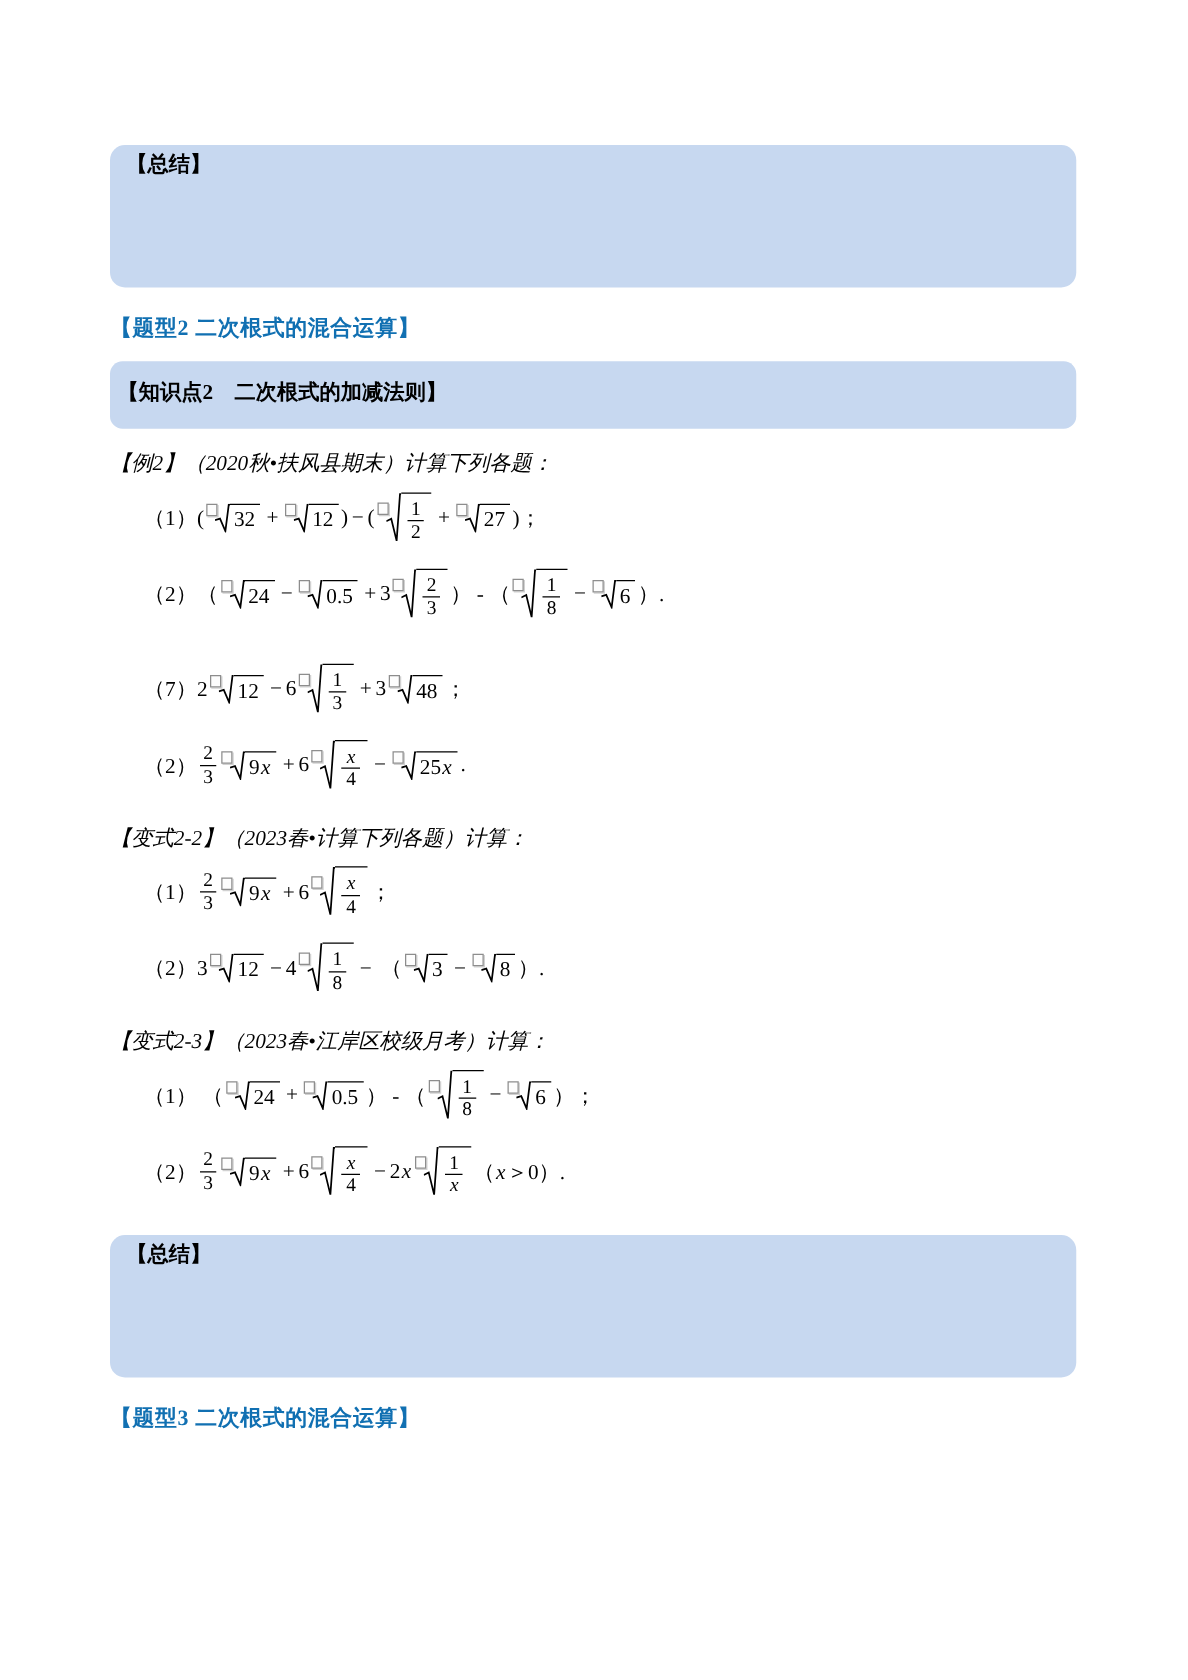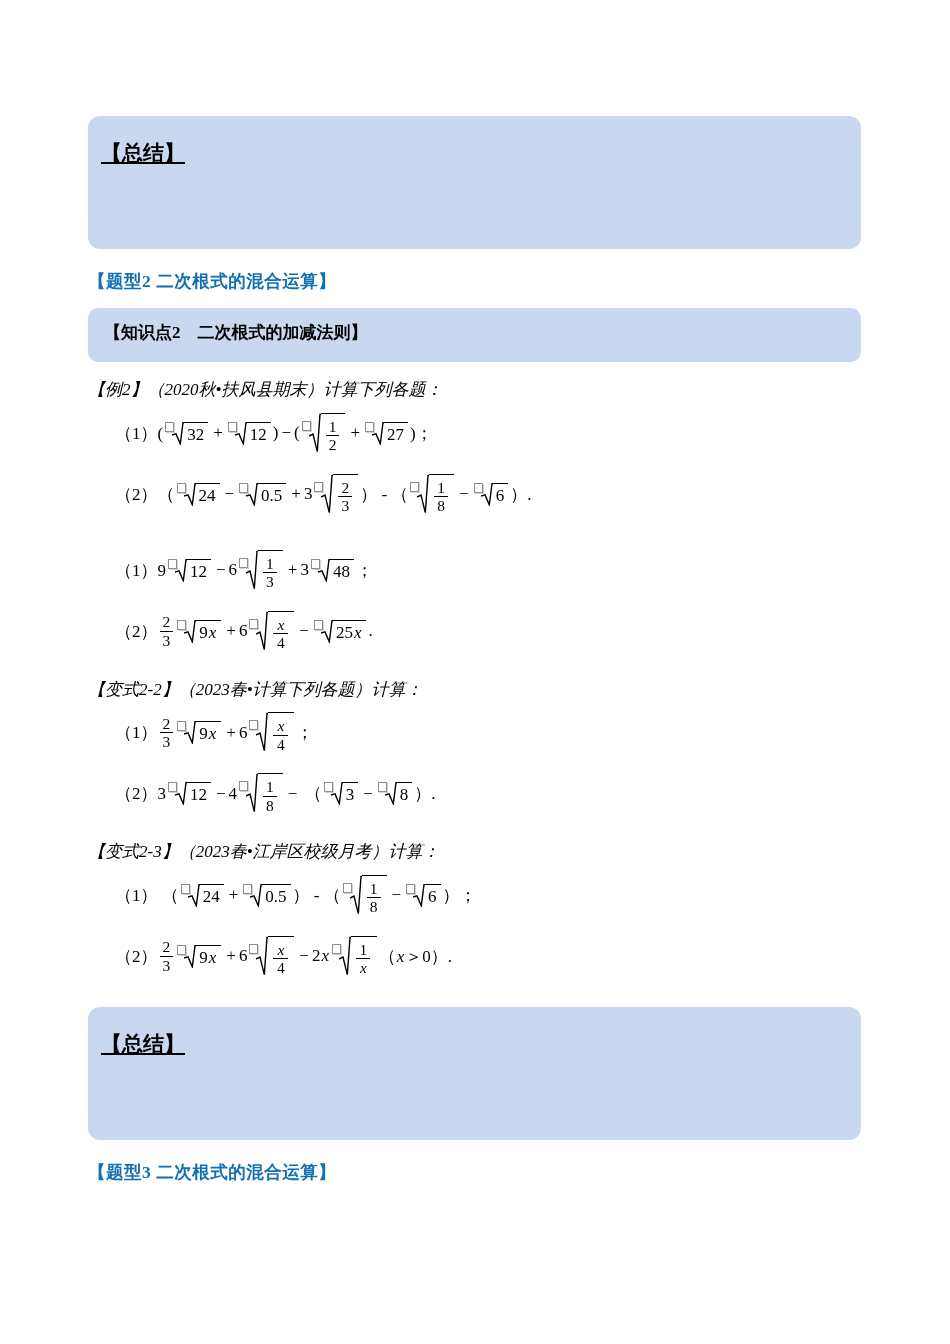--- a/index.html
+++ b/index.html
@@ -10,36 +10,35 @@
   body{
     width:950px;height:1344px;box-sizing:border-box;
     padding:116px 89px 0 88px;
     font-family:"Liberation Serif","DejaVu Serif",serif;
     font-size:17px;color:#000;
   }
   .summary-box{
     background:var(--panel-bg);
     border-radius:12px;
     height:101px;
-    padding:23px 13px 9px;
+    padding:4px 13px 9px;
     font-weight:700;
-    font-size:21px;
-    text-decoration:underline;
+    font-size:17px;
   }
   .type-heading{
     color:var(--heading-blue);
     font-weight:700;
     font-size:17.5px;
     margin:20px 0 15px;
     letter-spacing:.5px;
   }
   .kn-box{
     background:var(--panel-bg);
     border-radius:10px;
-    padding:8px 16px 12px;
+    padding:8px 6px 12px;
     font-weight:700;
   }
   .kn-title{line-height:2;}
   .kn-body{line-height:2.3;text-align:justify;}
   .prob{margin-top:15px;}
   .prob-head{line-height:1.5;font-style:italic;}
   .fline{
     display:flex;align-items:center;
     min-height:61px;
     padding-left:27px;
@@ -199,21 +198,21 @@
           </svg>
         </span>
         <span class="radicand">6</span>
       </span>
       <span class="t">）.</span>
     </div>
 </section>
 
 <section class="prob">
   <div class="fline">
-      <span class="t">（1）9</span>
+      <span class="t">（7）2</span>
       <span class="sqrt">
         <span class="ibox"></span>
         <span class="rsign">
           <svg viewBox="0 0 12 60" preserveAspectRatio="none">
             <path d="M0 34 L4 31 L8.3 57 L11 2 L12 2" fill="none" stroke="#000" stroke-width="1.4" vector-effect="non-scaling-stroke"></path>
           </svg>
         </span>
         <span class="radicand">12</span>
       </span>
       <span class="op">−</span>

